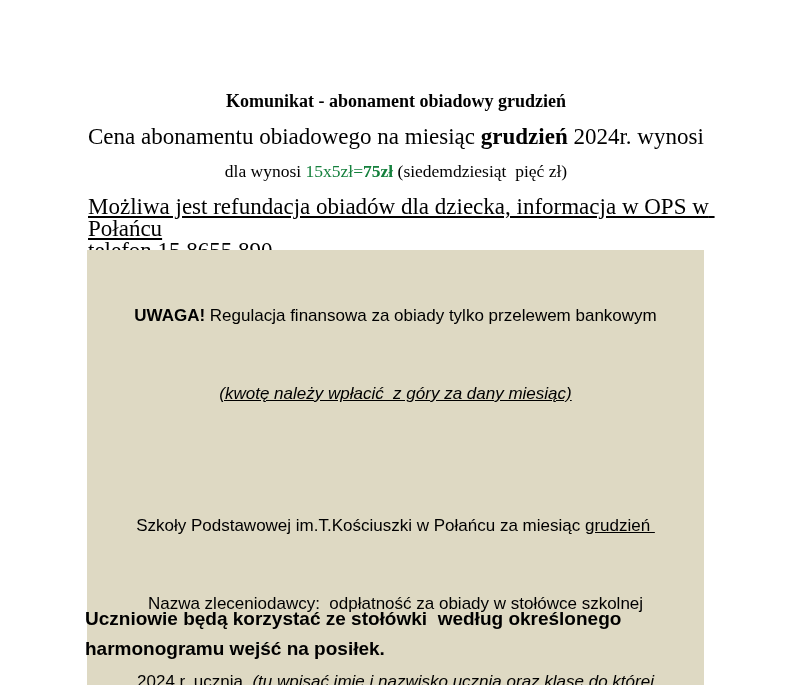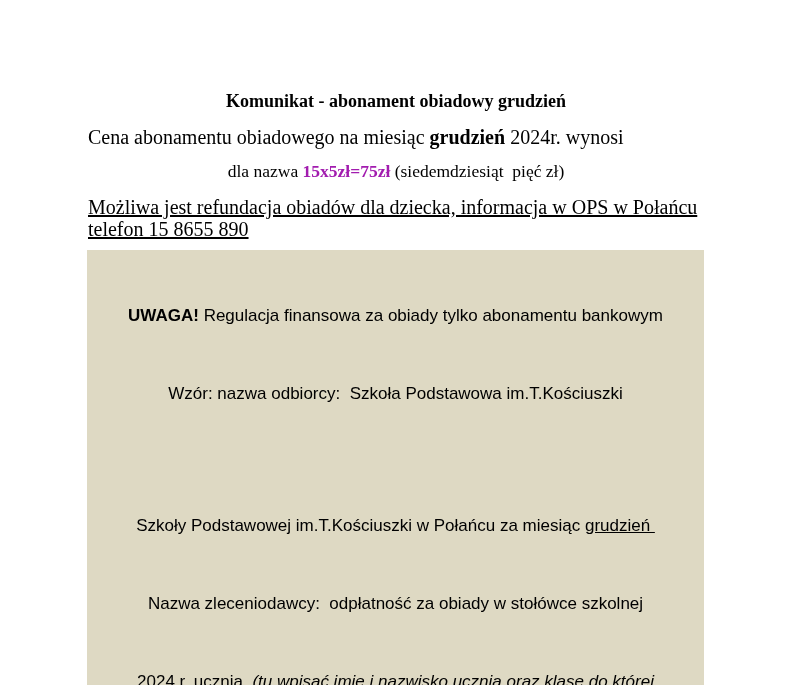--- a/index.html
+++ b/index.html
@@ -6,25 +6,25 @@
   .page {
     position:relative; width:792px; height:685px; background:#ffffff;
     color:#000; font-family:"Liberation Serif", serif; overflow:hidden;
   }
   .page * { white-space:pre-wrap; }
   .doc-title {
     position:absolute; top:91px; left:88px; width:616px; margin:0;
     text-align:center; font-family:"Liberation Serif", serif;
     font-size:18px; font-weight:bold;
   }
-  .serif-para { position:absolute; left:88px; width:648px; margin:0; font-size:20px; line-height:22px; }
+  .serif-para { position:absolute; left:88px; width:648px; margin:0; font-size:23px; line-height:22px; }
   .para-price { position:absolute; top:161px; left:88px; width:616px; margin:0; text-align:center; font-size:17.5px; }
   .para-cena { top:126px; }
   .para-refund { top:196px;text-decoration:underline; }
-  .red-price { color:#a21caf;font-weight:bold; }
+  .red-price { color:#15803d; }
   .box {
     position:absolute; left:87px; width:613px; background:#DED9C3;
     font-family:"Liberation Sans", sans-serif; font-size:17px; line-height:26px;
     text-align:center; padding:1px 2px;
   }
   .box-payment { top:250px; }
   .box-sender { top:435px; padding-top:26px; padding-bottom:3px; }
   .box-line { min-height:26px; }
   .italic-underline { font-style:italic; text-decoration:underline; }
   .underline { text-decoration:underline; }
@@ -36,33 +36,35 @@
 </style>
 </head>
 <body>
 
 <div class="page">
 
   <h1 class="doc-title">Komunikat - abonament obiadowy grudzień</h1>
 
   <p class="serif-para para-cena"><span>Cena abonamentu obiadowego na miesiąc </span><b>grudzień</b><span> 2024r. wynosi</span></p>
 
-  <p class="para-price"><span>dla nazwa </span><span class="red-price">15x5zł=</span><b class="red-price">75zł</b><span> (siedemdziesiąt  pięć zł)</span></p>
+  <p class="para-price"><span>dla wynosi </span><span class="red-price">15x5zł=</span><b class="red-price">75zł</b><span> (siedemdziesiąt  pięć zł)</span></p>
 
   <p class="serif-para para-refund"><span>Możliwa jest refundacja obiadów dla dziecka, informacja w OPS w Połańcu</span><br><span>telefon 15 8655 890</span></p>
 
   <div class="box box-payment">
-    <div class="box-line"><b>UWAGA!</b><span> Regulacja finansowa za obiady tylko abonamentu bankowym</span></div>
+    <div class="box-line"><b>UWAGA!</b><span> Regulacja finansowa za obiady tylko przelewem bankowym</span></div>
+    <div class="box-line italic-underline">(kwotę należy wpłacić  z góry za dany miesiąc)</div>
     <div class="box-line">Wzór: nazwa odbiorcy:  Szkoła Podstawowa im.T.Kościuszki</div>
     <div class="box-line">w Połańcu</div>
     <div class="box-line">Numer rachunku bankowego odbiorcy:</div>
     
   </div>
 
   <div class="box box-sender">
     <div class="box-line"><span>Szkoły Podstawowej im.T.Kościuszki w Połańcu za miesiąc </span><span class="underline">grudzień </span></div>
     <div class="box-line">Nazwa zleceniodawcy:  odpłatność za obiady w stołówce szkolnej</div>
     <div class="box-line"><span class="underline">2024</span><span> r. ucznia  </span><i>(tu wpisać imię i nazwisko ucznia oraz klasę do której</i></div>
     
   </div>
 
+  <p class="footer-note">Uczniowie będą korzystać ze stołówki  według określonego harmonogramu wejść na posiłek.</p>
 
 </div>
 
 </body></html>

